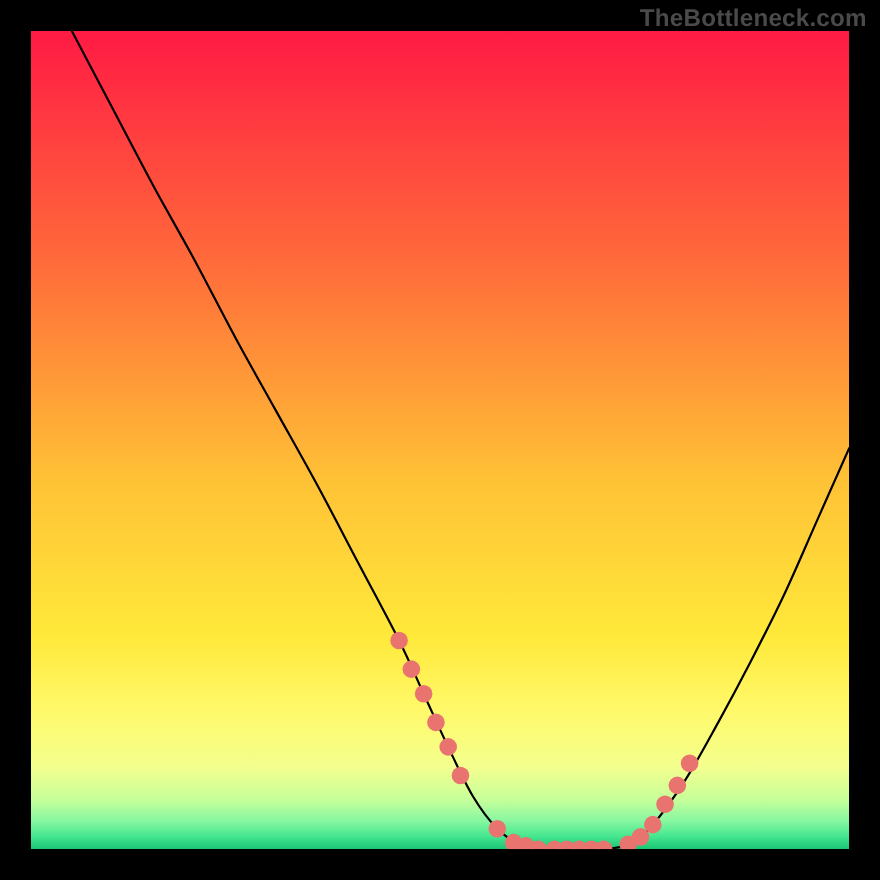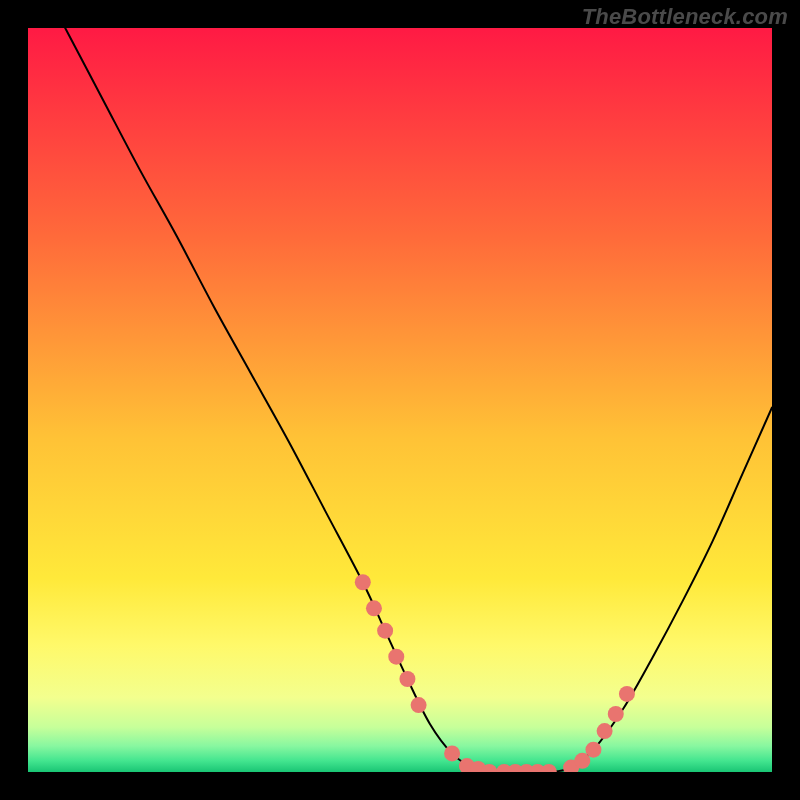--- a/index.html
+++ b/index.html
@@ -11,21 +11,20 @@
     overflow: hidden;
     font-family: Arial, Helvetica, sans-serif;
   }
   .frame {
     position: absolute;
     left: 0;
     top: 0;
     width: 800px;
     height: 800px;
     background: #000000;
-    font-style: italic;
   }
   .watermark {
     position: absolute;
     top: 4px;
     right: 12px;
     color: #4a4a4a;
     font-size: 22px;
     font-weight: 600;
     letter-spacing: 0.2px;
     user-select: none;

